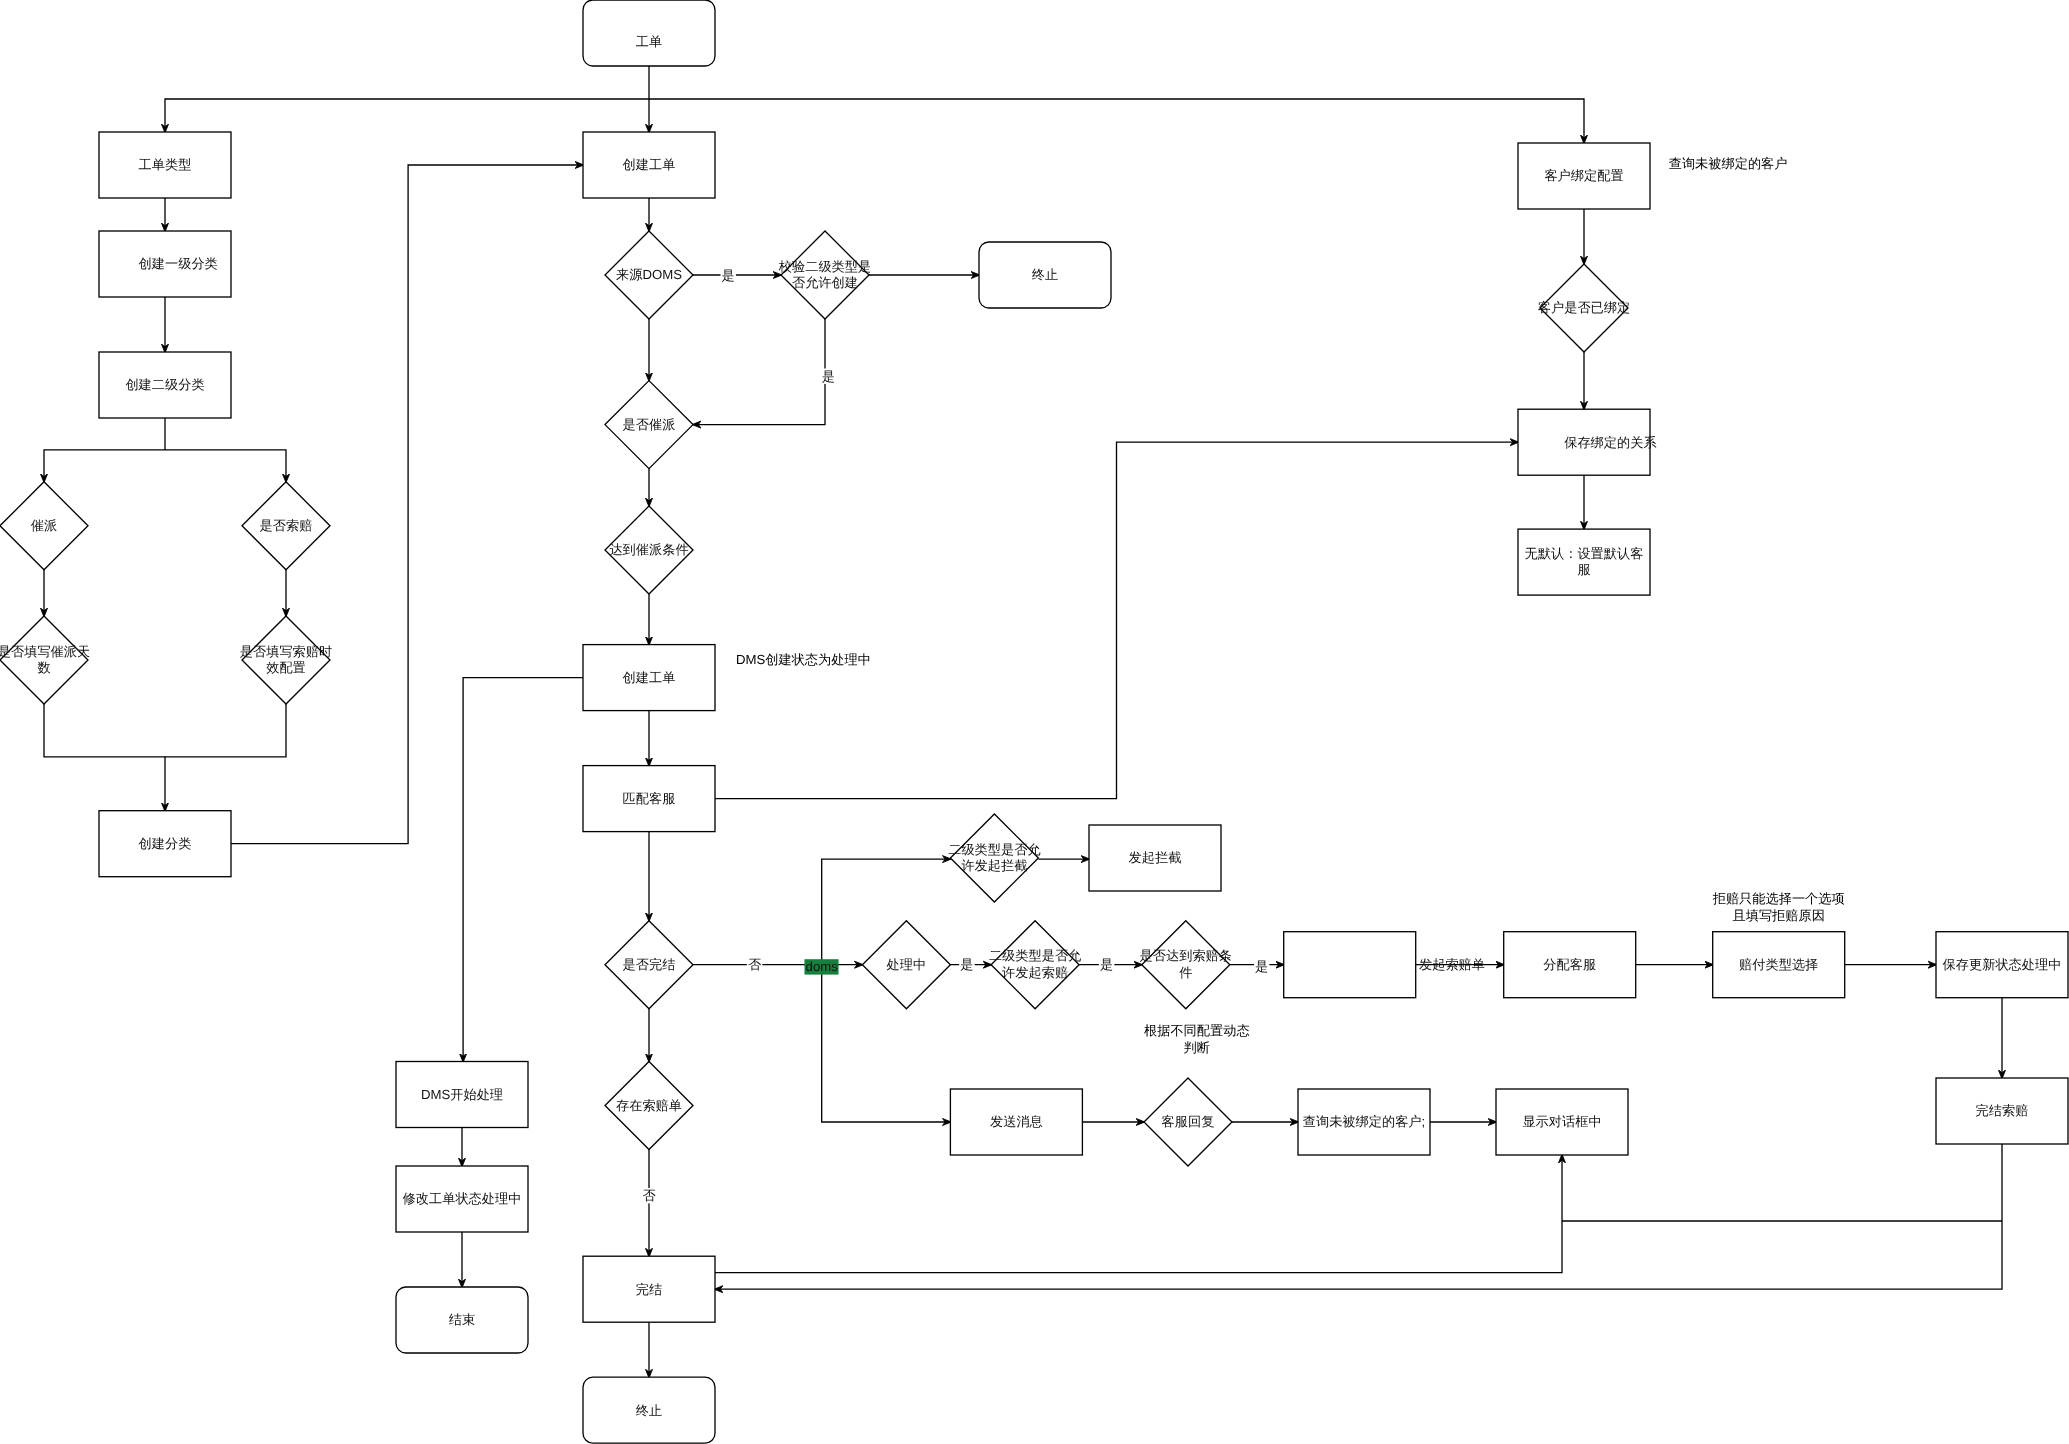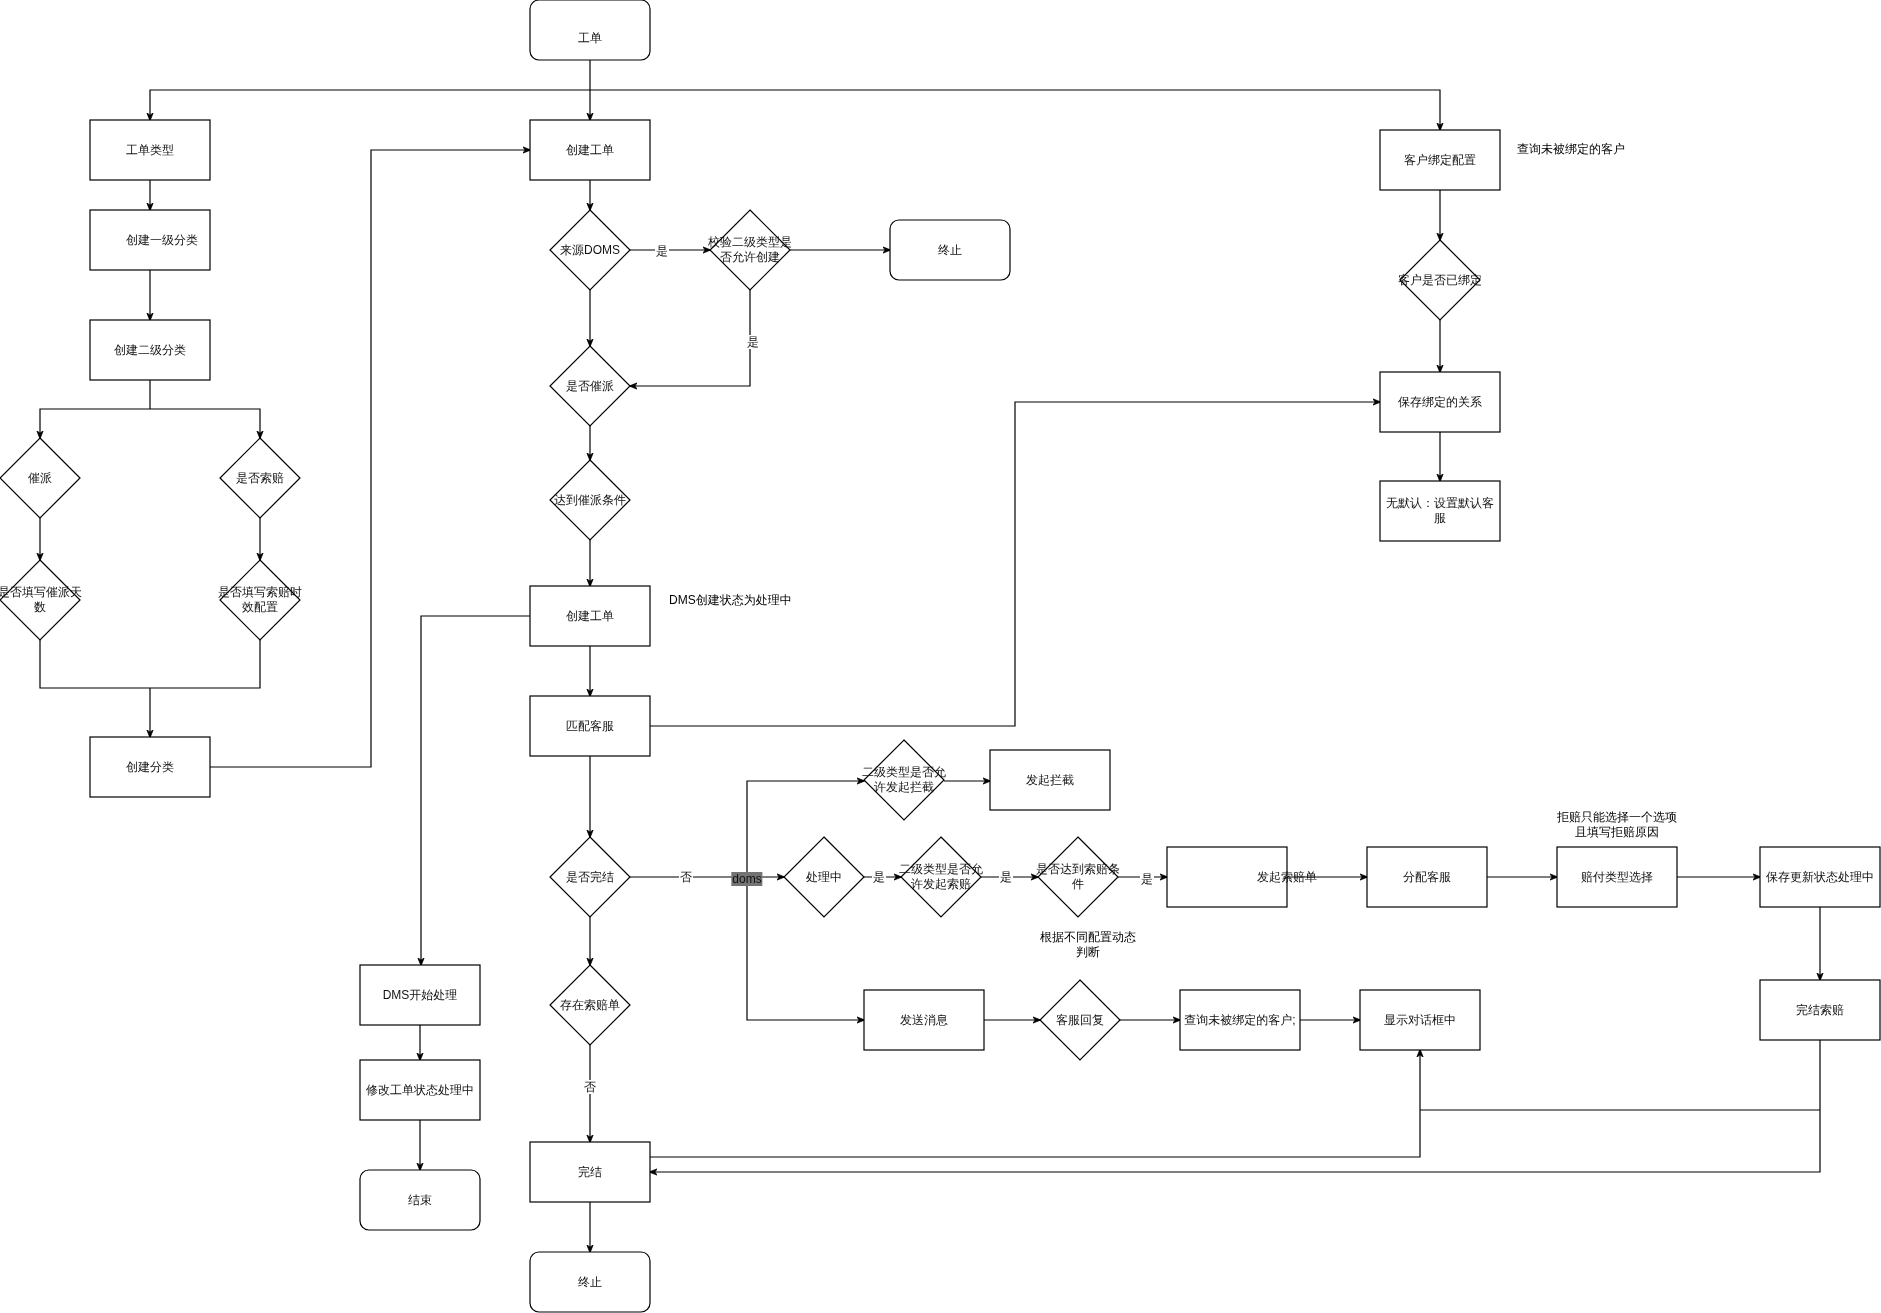--- a/index.html
+++ b/index.html
@@ -12,21 +12,21 @@
     position: absolute; display: flex; align-items: center; justify-content: center;
     text-align: center; font-family: "Liberation Sans", "DejaVu Sans", sans-serif;
     font-size: 12px; line-height: 15px; color: #111111; pointer-events: auto;
     word-break: break-all;
   }
   .edge-label {
     position: absolute; transform: translate(-50%, -50%);
     font-family: "Liberation Sans", "DejaVu Sans", sans-serif; font-size: 12px;
     line-height: 14px; color: #111111; background: #ffffff; padding: 0 1px; white-space: nowrap;
   }
-  .edge-label.gray { background: #737373; }
+  .edge-label.gray { background: #15803d; }
   .note {
     position: absolute; font-family: "Liberation Sans", "DejaVu Sans", sans-serif;
     font-size: 12px; line-height: 15px; color: #000000; text-align: center;
   }
 </style>
 </head>
 <body>
 
 <svg id="canvas" xmlns="http://www.w3.org/2000/svg" width="1881" height="1313" viewBox="0 0 1881 1313">
   <defs>
@@ -152,28 +152,28 @@
     <div class="label-box" style="left: 532px; top: 696px; width: 116px; height: 60px;">匹配客服</div>
     <div class="label-box" style="left: 544px; top: 837px; width: 92px; height: 80px;">是否完结</div>
     <div class="label-box" style="left: 544px; top: 965px; width: 92px; height: 80px;">存在索赔单</div>
     <div class="label-box" style="left: 532px; top: 1142px; width: 116px; height: 60px;">完结</div>
     <div class="label-box" style="left: 532px; top: 1252px; width: 116px; height: 60px;">终止</div>
     <div class="label-box" style="left: 362px; top: 965px; width: 116px; height: 60px;">DMS开始处理</div>
     <div class="label-box" style="left: 362px; top: 1060px; width: 116px; height: 60px;">修改工单状态处理中</div>
     <div class="label-box" style="left: 362px; top: 1170px; width: 116px; height: 60px;">结束</div>
     <div class="label-box" style="left: 1382px; top: 130px; width: 116px; height: 60px; text-align: center;">客户绑定配置</div>
     <div class="label-box" style="left: 1394px; top: 240px; width: 92px; height: 80px;">客户是否已绑定</div>
-    <div class="label-box" style="left: 1382px; top: 372px; width: 116px; height: 60px;">保存绑定的关系</div>
+    <div class="label-box" style="left: 1382px; top: 372px; width: 116px; height: 60px; padding-left: 24px;">保存绑定的关系</div>
     <div class="label-box" style="left: 1382px; top: 481px; width: 116px; height: 60px;">无默认：设置默认客服</div>
     <div class="label-box" style="left: 858px; top: 740px; width: 92px; height: 80px;">二级类型是否允许发起拦截</div>
     <div class="label-box" style="left: 992px; top: 750px; width: 116px; height: 60px;">发起拦截</div>
     <div class="label-box" style="left: 778px; top: 837px; width: 92px; height: 80px;">处理中</div>
     <div class="label-box" style="left: 895px; top: 837px; width: 92px; height: 80px;">二级类型是否允许发起索赔</div>
     <div class="label-box" style="left: 1032px; top: 837px; width: 92px; height: 80px;">是否达到索赔条件</div>
-    <div class="label-box" style="left: 1192px; top: 847px; width: 116px; height: 60px; padding-left: 37px;">发起索赔单</div>
+    <div class="label-box" style="left: 1225px; top: 847px; width: 116px; height: 60px; padding-left: 37px;">发起索赔单</div>
     <div class="label-box" style="left: 1369px; top: 847px; width: 116px; height: 60px;">分配客服</div>
     <div class="label-box" style="left: 1559px; top: 847px; width: 116px; height: 60px;">赔付类型选择</div>
     <div class="label-box" style="left: 1762px; top: 847px; width: 116px; height: 60px;">保存更新状态处理中</div>
     <div class="label-box" style="left: 1762px; top: 980px; width: 116px; height: 60px;">完结索赔</div>
     <div class="label-box" style="left: 866px; top: 990px; width: 116px; height: 60px;">发送消息</div>
     <div class="label-box" style="left: 1034px; top: 980px; width: 92px; height: 80px;">客服回复</div>
     <div class="label-box" style="left: 1182px; top: 990px; width: 116px; height: 60px;">查询未被绑定的客户;</div>
     <div class="label-box" style="left: 1362px; top: 990px; width: 116px; height: 60px;">显示对话框中</div>
   </div>
 

